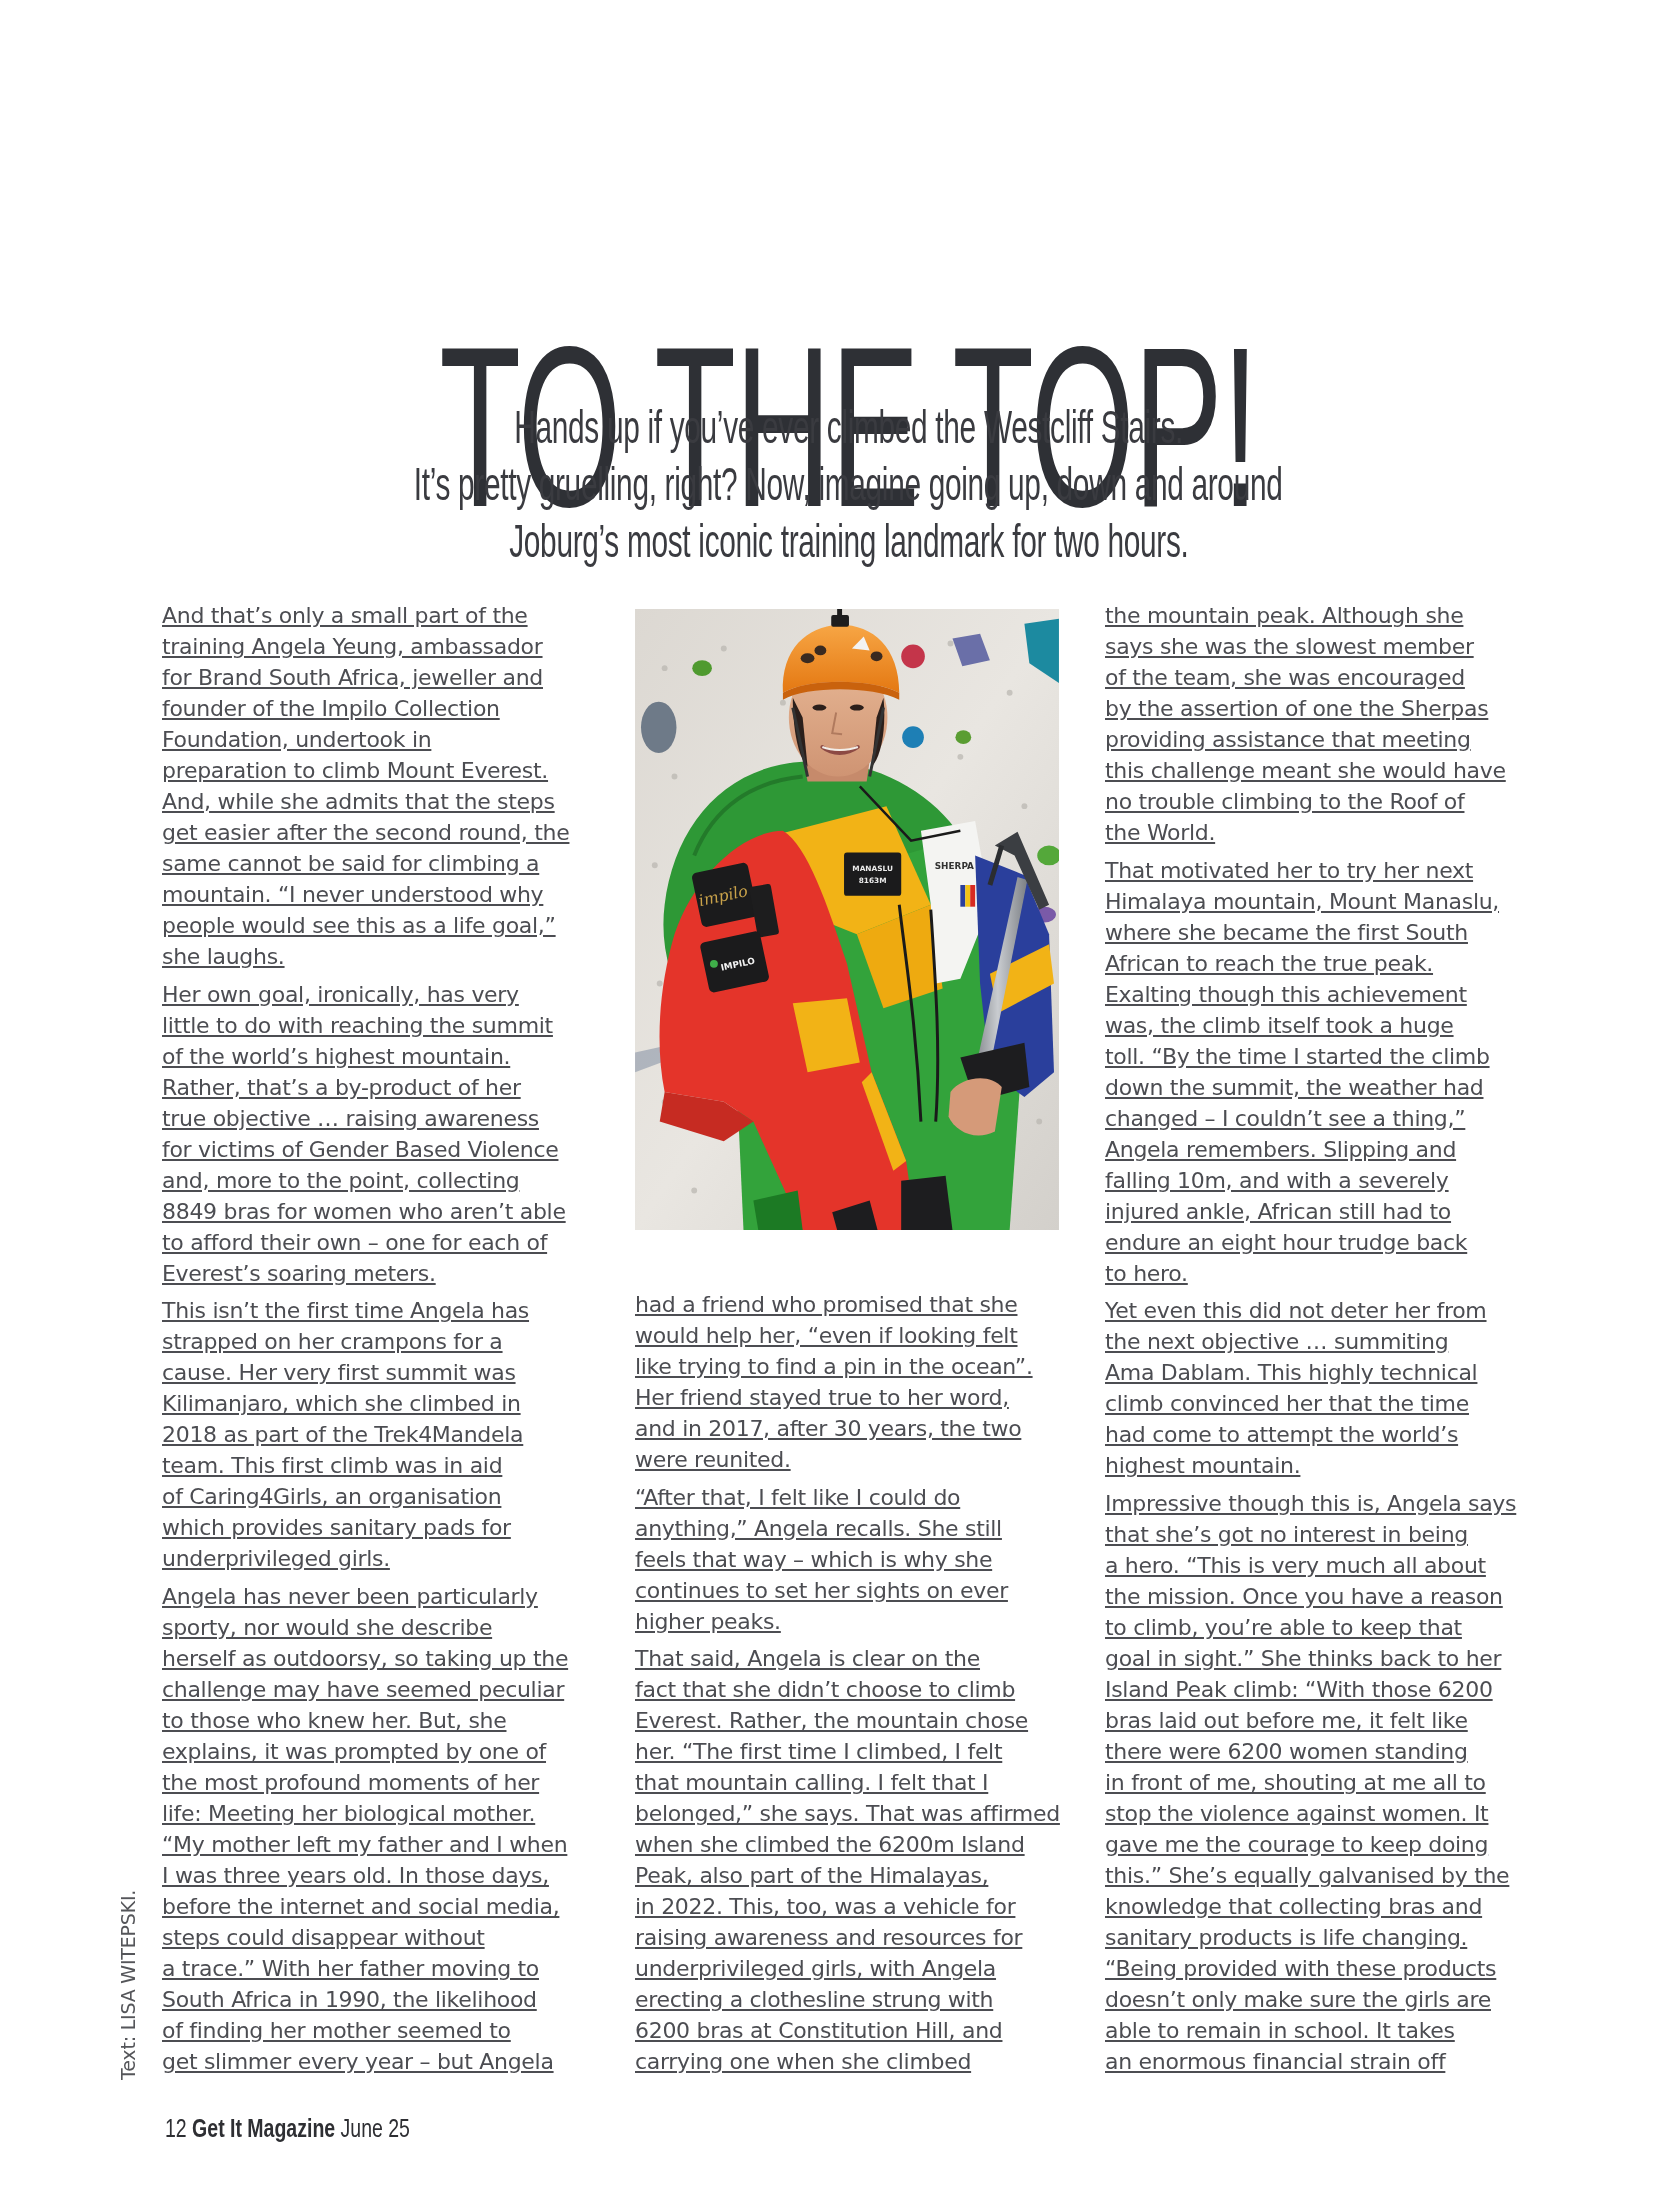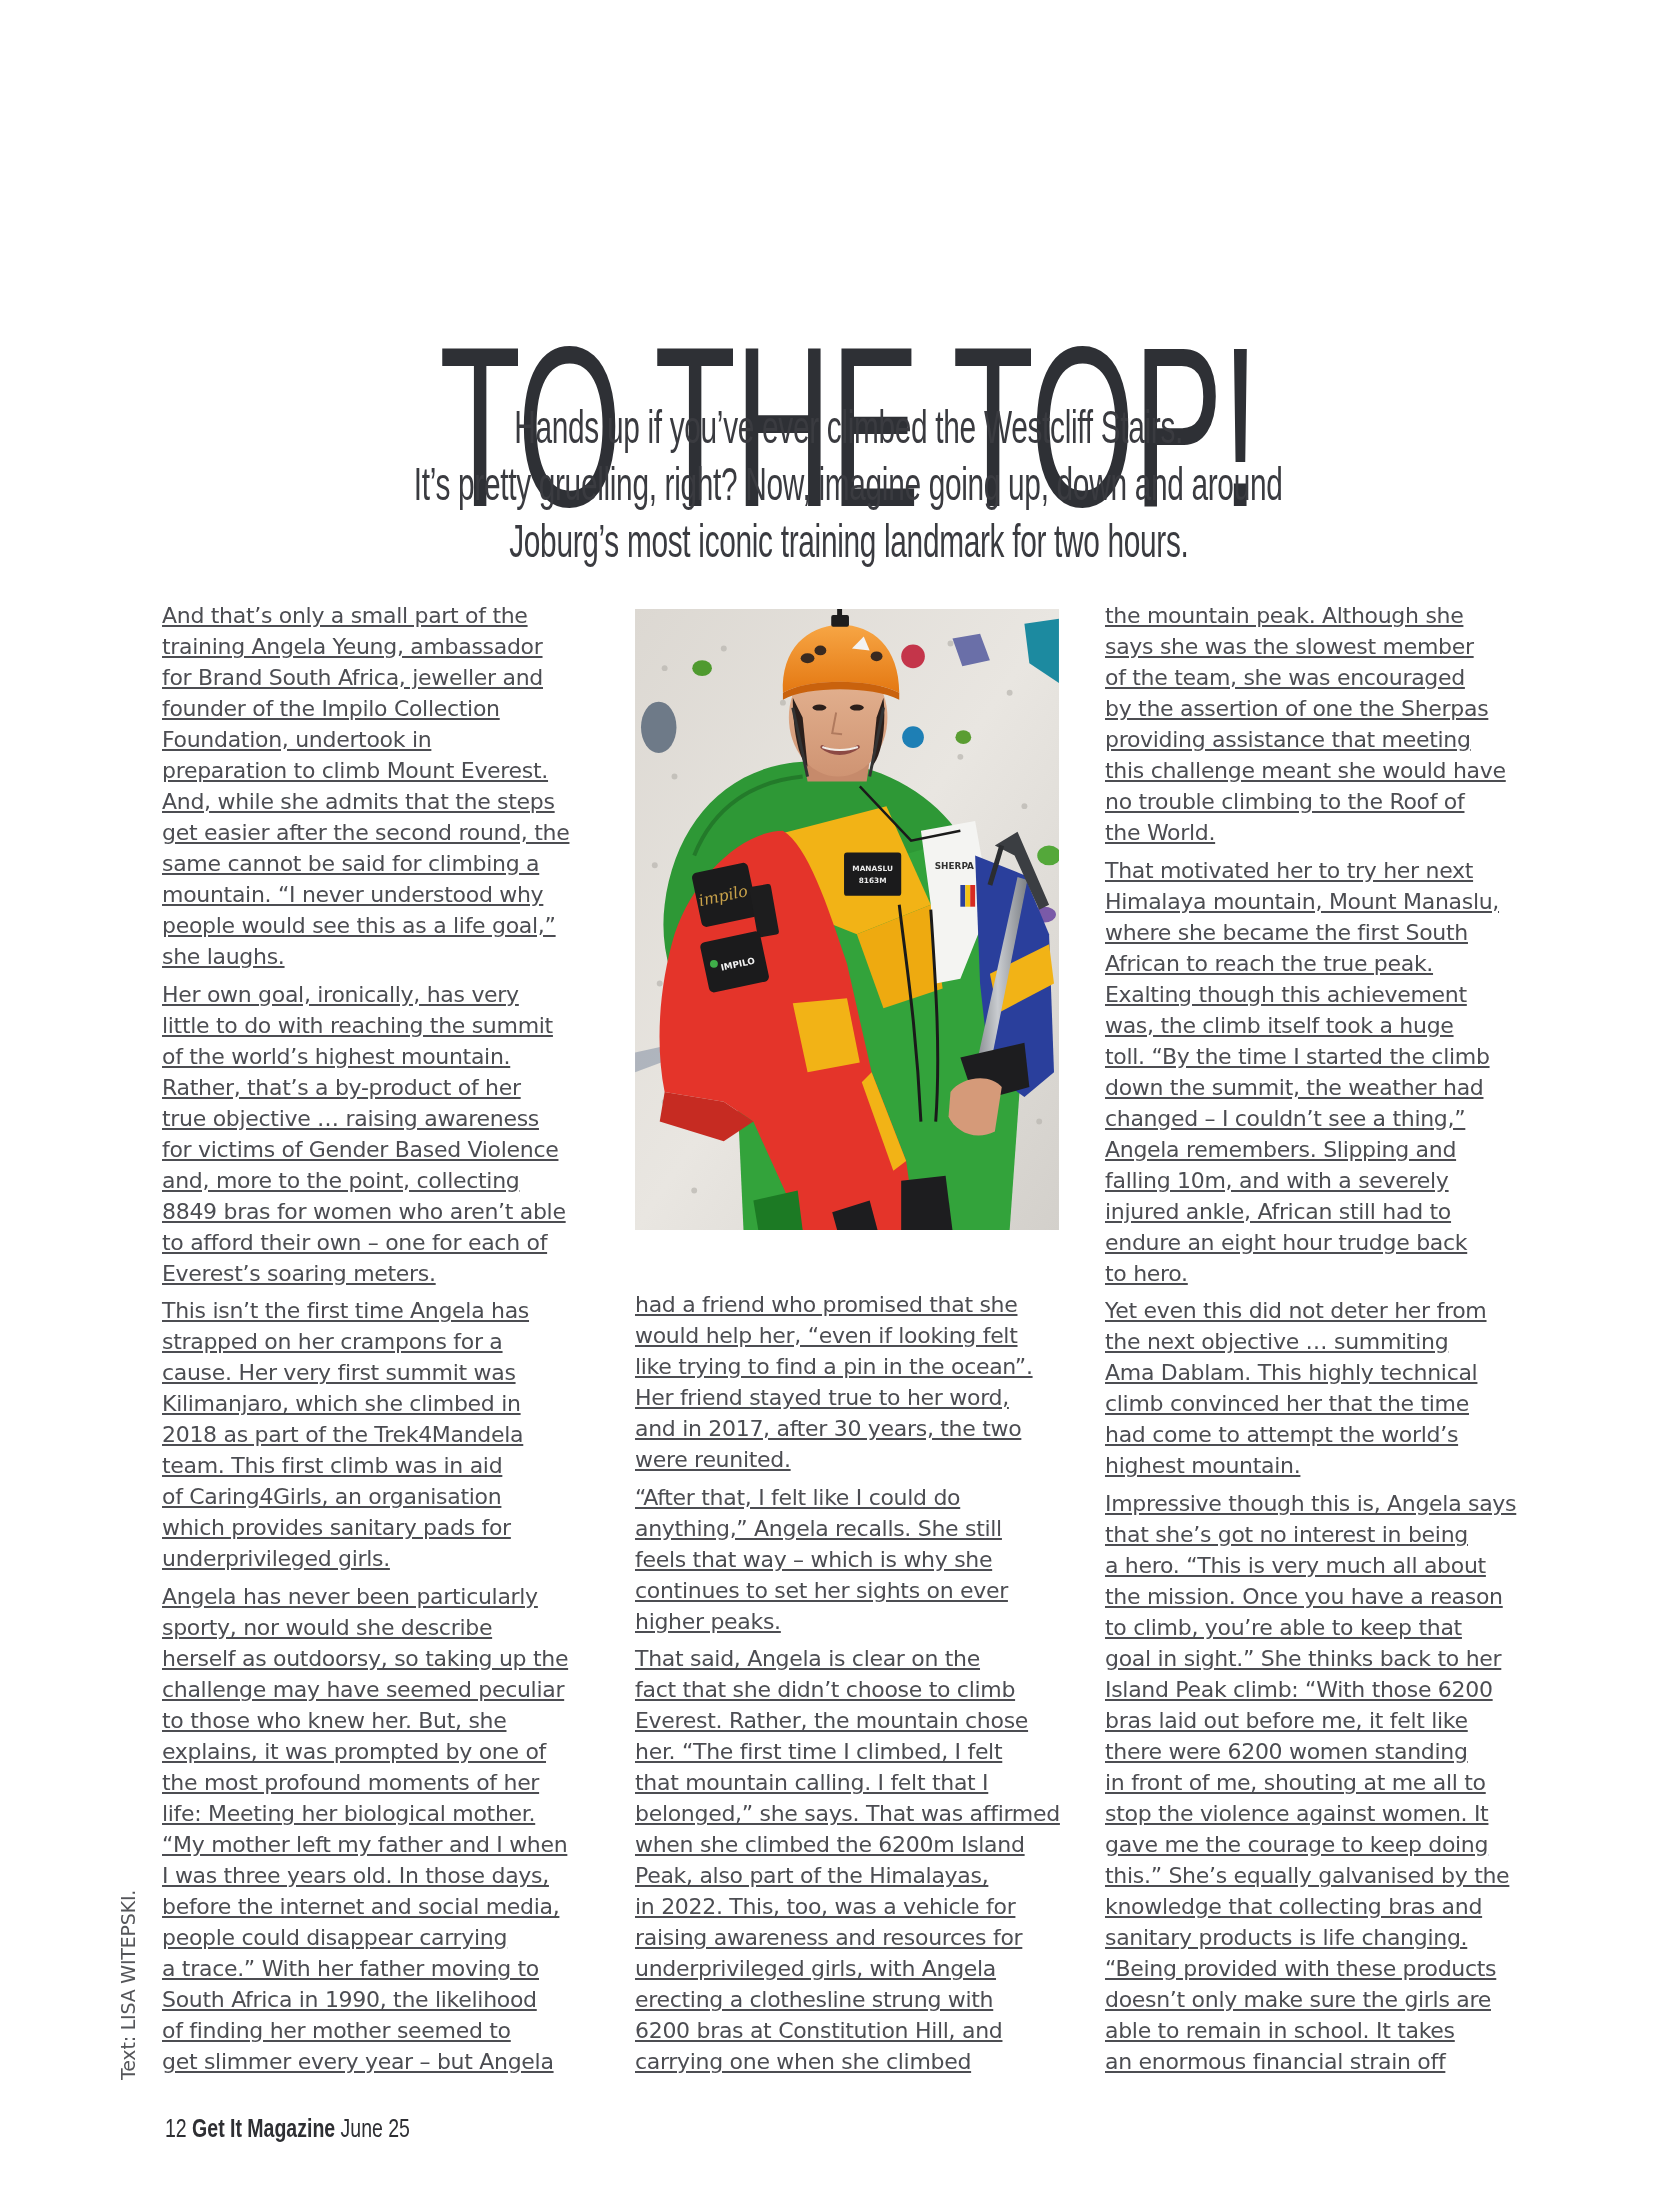--- a/index.html
+++ b/index.html
@@ -97,21 +97,21 @@
         <span class="line">sporty, nor would she describe</span>
         <span class="line">herself as outdoorsy, so taking up the</span>
         <span class="line">challenge may have seemed peculiar</span>
         <span class="line">to those who knew her. But, she</span>
         <span class="line">explains, it was prompted by one of</span>
         <span class="line">the most profound moments of her</span>
         <span class="line">life: Meeting her biological mother.</span>
         <span class="line">“My mother left my father and I when</span>
         <span class="line">I was three years old. In those days,</span>
         <span class="line">before the internet and social media,</span>
-        <span class="line">people could disappear carrying</span>
+        <span class="line">steps could disappear without</span>
         <span class="line">a trace.” With her father moving to</span>
         <span class="line">South Africa in 1990, the likelihood</span>
         <span class="line">of finding her mother seemed to</span>
         <span class="line">get slimmer every year – but Angela</span>
       </p>
     </div>
 
   <div class="photo" title="Angela Yeung in an orange climbing helmet and multicoloured down suit holding an ice axe in front of a climbing wall">
     <svg width="424" height="621" viewBox="0 0 430 630" xmlns="http://www.w3.org/2000/svg">
       <defs>

